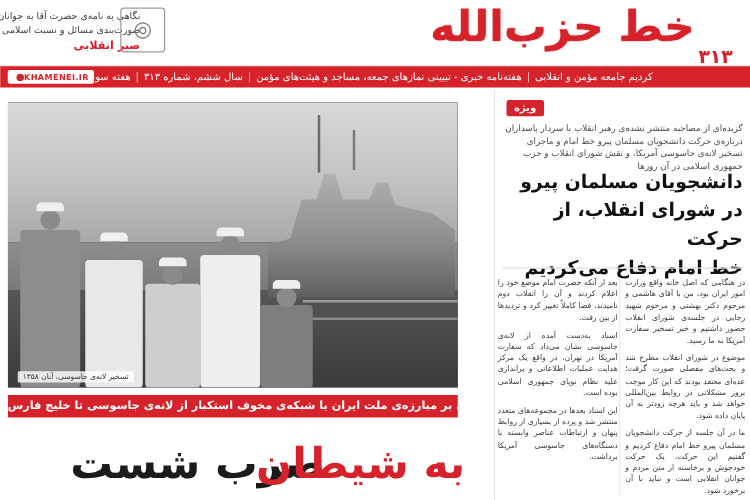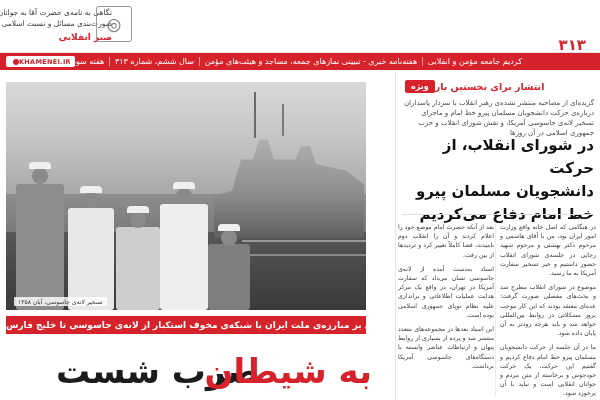--- a/index.html
+++ b/index.html
@@ -210,20 +210,23 @@
   .left-edge{
     position:absolute;left:0;top:0;width:6px;height:328px;background:#fff;
   }
 </style>
 </head>
 <body>
 
 <div class="page">
 
   <div class="masthead">
+    <div class="mast-logo">
+      <div class="mast-title">خط حزب‌الله</div>
+    </div>
     <div class="mast-issue">۳۱۳</div>
 
     <div class="mast-left">
       <div class="mast-left-line l1">نگاهی به نامه‌ی حضرت آقا به جوانان غرب و تحلیل</div>
       <div class="mast-left-line l2">صورت‌بندی مسائل و نسبت اسلامی و حصر انقلاب</div>
       <div class="mast-left-line l3">صبر انقلابی</div>
       <div class="mast-emblem">◎</div>
     </div>
     <div class="mast-rule"></div>
   </div>
@@ -240,28 +243,27 @@
     <div class="redbar-text" style="padding-right:0">سال ششم، شماره ۳۱۳</div>
     <span class="redbar-sep">|</span>
     <div class="redbar-text" style="padding-right:0">هفته سوم آبان ۱۴۰۱</div>
   </div>
 
   <div class="content">
 
     <div class="col-right">
       <div class="kicker-row">
         <div class="kicker-tag">ویژه</div>
-        <div class="kicker-text">انتشار برای نخستین بار</div>
       </div>
 
       <div class="byline">گزیده‌ای از مصاحبه منتشر نشده‌ی رهبر انقلاب با سردار پاسداران درباره‌ی حرکت دانشجویان مسلمان پیرو خط امام و ماجرای تسخیر لانه‌ی جاسوسی آمریکا، و نقش شورای انقلاب و حزب جمهوری اسلامی در آن روزها</div>
 
       <div class="headline">
+        <span class="hl-line">دانشجویان مسلمان پیرو</span>
         <span class="hl-line">در شورای انقلاب، از حرکت</span>
-        <span class="hl-line">دانشجویان مسلمان پیرو</span>
         <span class="hl-line">خط امام دفاع می‌کردیم</span>
       </div>
 
       <div class="lead-rule"></div>
 
       <div class="body-cols">
         <div class="bcol">
           <p>در هنگامی که اصل خانه واقع وزارت امور ایران بود، من با آقای هاشمی و مرحوم دکتر بهشتی و مرحوم شهید رجایی در جلسه‌ی شورای انقلاب حضور داشتیم و خبر تسخیر سفارت آمریکا به ما رسید.</p>
           <p>موضوع در شورای انقلاب مطرح شد و بحث‌های مفصلی صورت گرفت؛ عده‌ای معتقد بودند که این کار موجب بروز مشکلاتی در روابط بین‌المللی خواهد شد و باید هرچه زودتر به آن پایان داده شود.</p>
           <p>ما در آن جلسه از حرکت دانشجویان مسلمان پیرو خط امام دفاع کردیم و گفتیم این حرکت، یک حرکت خودجوش و برخاسته از متن مردم و جوانان انقلابی است و نباید با آن برخورد شود.</p>

